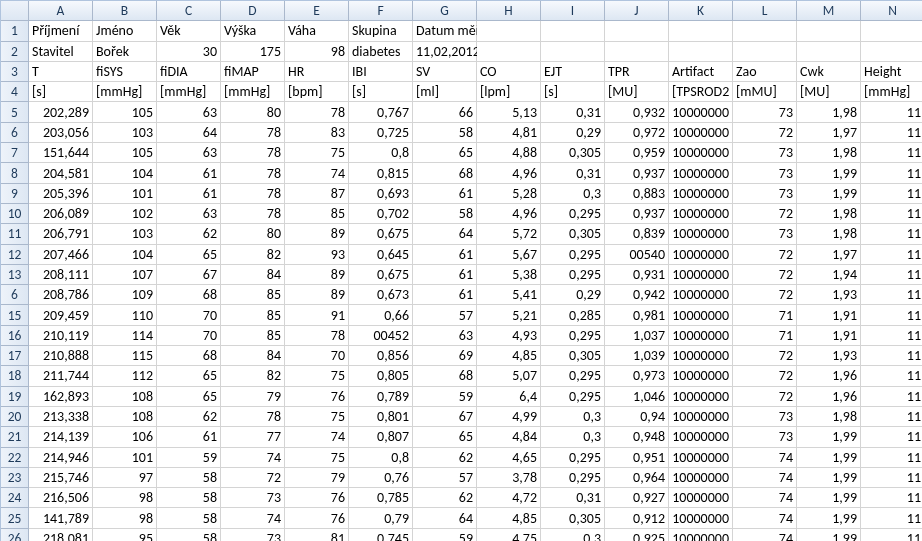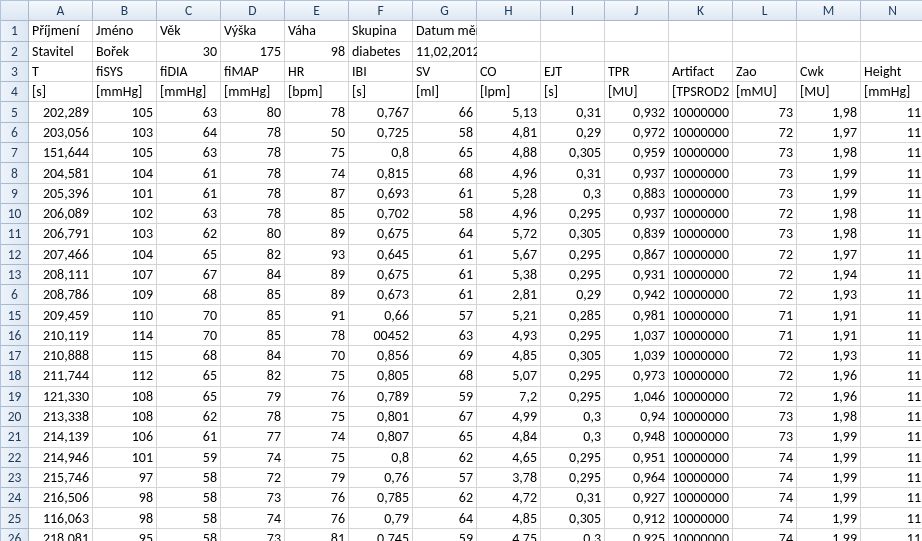--- a/index.html
+++ b/index.html
@@ -150,21 +150,21 @@
     <div class="cell num">0,932</div>
     <div class="cell num">10000000</div>
     <div class="cell num">73</div>
     <div class="cell num">1,98</div>
     <div class="cell num">11</div>
     <div class="rcell">6</div>
     <div class="cell num">203,056</div>
     <div class="cell num">103</div>
     <div class="cell num">64</div>
     <div class="cell num">78</div>
-    <div class="cell num">50</div>
+    <div class="cell num">83</div>
     <div class="cell num">0,725</div>
     <div class="cell num">58</div>
     <div class="cell num">4,81</div>
     <div class="cell num">0,29</div>
     <div class="cell num">0,972</div>
     <div class="cell num">10000000</div>
     <div class="cell num">72</div>
     <div class="cell num">1,97</div>
     <div class="cell num">11</div>
     <div class="rcell">7</div>
@@ -245,21 +245,21 @@
     <div class="rcell">12</div>
     <div class="cell num">207,466</div>
     <div class="cell num">104</div>
     <div class="cell num">65</div>
     <div class="cell num">82</div>
     <div class="cell num">93</div>
     <div class="cell num">0,645</div>
     <div class="cell num">61</div>
     <div class="cell num">5,67</div>
     <div class="cell num">0,295</div>
-    <div class="cell num">0,867</div>
+    <div class="cell num">00540</div>
     <div class="cell num">10000000</div>
     <div class="cell num">72</div>
     <div class="cell num">1,97</div>
     <div class="cell num">11</div>
     <div class="rcell">13</div>
     <div class="cell num">208,111</div>
     <div class="cell num">107</div>
     <div class="cell num">67</div>
     <div class="cell num">84</div>
     <div class="cell num">89</div>
@@ -273,21 +273,21 @@
     <div class="cell num">1,94</div>
     <div class="cell num">11</div>
     <div class="rcell">6</div>
     <div class="cell num">208,786</div>
     <div class="cell num">109</div>
     <div class="cell num">68</div>
     <div class="cell num">85</div>
     <div class="cell num">89</div>
     <div class="cell num">0,673</div>
     <div class="cell num">61</div>
-    <div class="cell num">2,81</div>
+    <div class="cell num">5,41</div>
     <div class="cell num">0,29</div>
     <div class="cell num">0,942</div>
     <div class="cell num">10000000</div>
     <div class="cell num">72</div>
     <div class="cell num">1,93</div>
     <div class="cell num">11</div>
     <div class="rcell">15</div>
     <div class="cell num">209,459</div>
     <div class="cell num">110</div>
     <div class="cell num">70</div>
@@ -341,28 +341,28 @@
     <div class="cell num">0,805</div>
     <div class="cell num">68</div>
     <div class="cell num">5,07</div>
     <div class="cell num">0,295</div>
     <div class="cell num">0,973</div>
     <div class="cell num">10000000</div>
     <div class="cell num">72</div>
     <div class="cell num">1,96</div>
     <div class="cell num">11</div>
     <div class="rcell">19</div>
-    <div class="cell num">121,330</div>
+    <div class="cell num">162,893</div>
     <div class="cell num">108</div>
     <div class="cell num">65</div>
     <div class="cell num">79</div>
     <div class="cell num">76</div>
     <div class="cell num">0,789</div>
     <div class="cell num">59</div>
-    <div class="cell num">7,2</div>
+    <div class="cell num">6,4</div>
     <div class="cell num">0,295</div>
     <div class="cell num">1,046</div>
     <div class="cell num">10000000</div>
     <div class="cell num">72</div>
     <div class="cell num">1,96</div>
     <div class="cell num">11</div>
     <div class="rcell">20</div>
     <div class="cell num">213,338</div>
     <div class="cell num">108</div>
     <div class="cell num">62</div>
@@ -431,21 +431,21 @@
     <div class="cell num">0,785</div>
     <div class="cell num">62</div>
     <div class="cell num">4,72</div>
     <div class="cell num">0,31</div>
     <div class="cell num">0,927</div>
     <div class="cell num">10000000</div>
     <div class="cell num">74</div>
     <div class="cell num">1,99</div>
     <div class="cell num">11</div>
     <div class="rcell">25</div>
-    <div class="cell num">116,063</div>
+    <div class="cell num">141,789</div>
     <div class="cell num">98</div>
     <div class="cell num">58</div>
     <div class="cell num">74</div>
     <div class="cell num">76</div>
     <div class="cell num">0,79</div>
     <div class="cell num">64</div>
     <div class="cell num">4,85</div>
     <div class="cell num">0,305</div>
     <div class="cell num">0,912</div>
     <div class="cell num">10000000</div>

